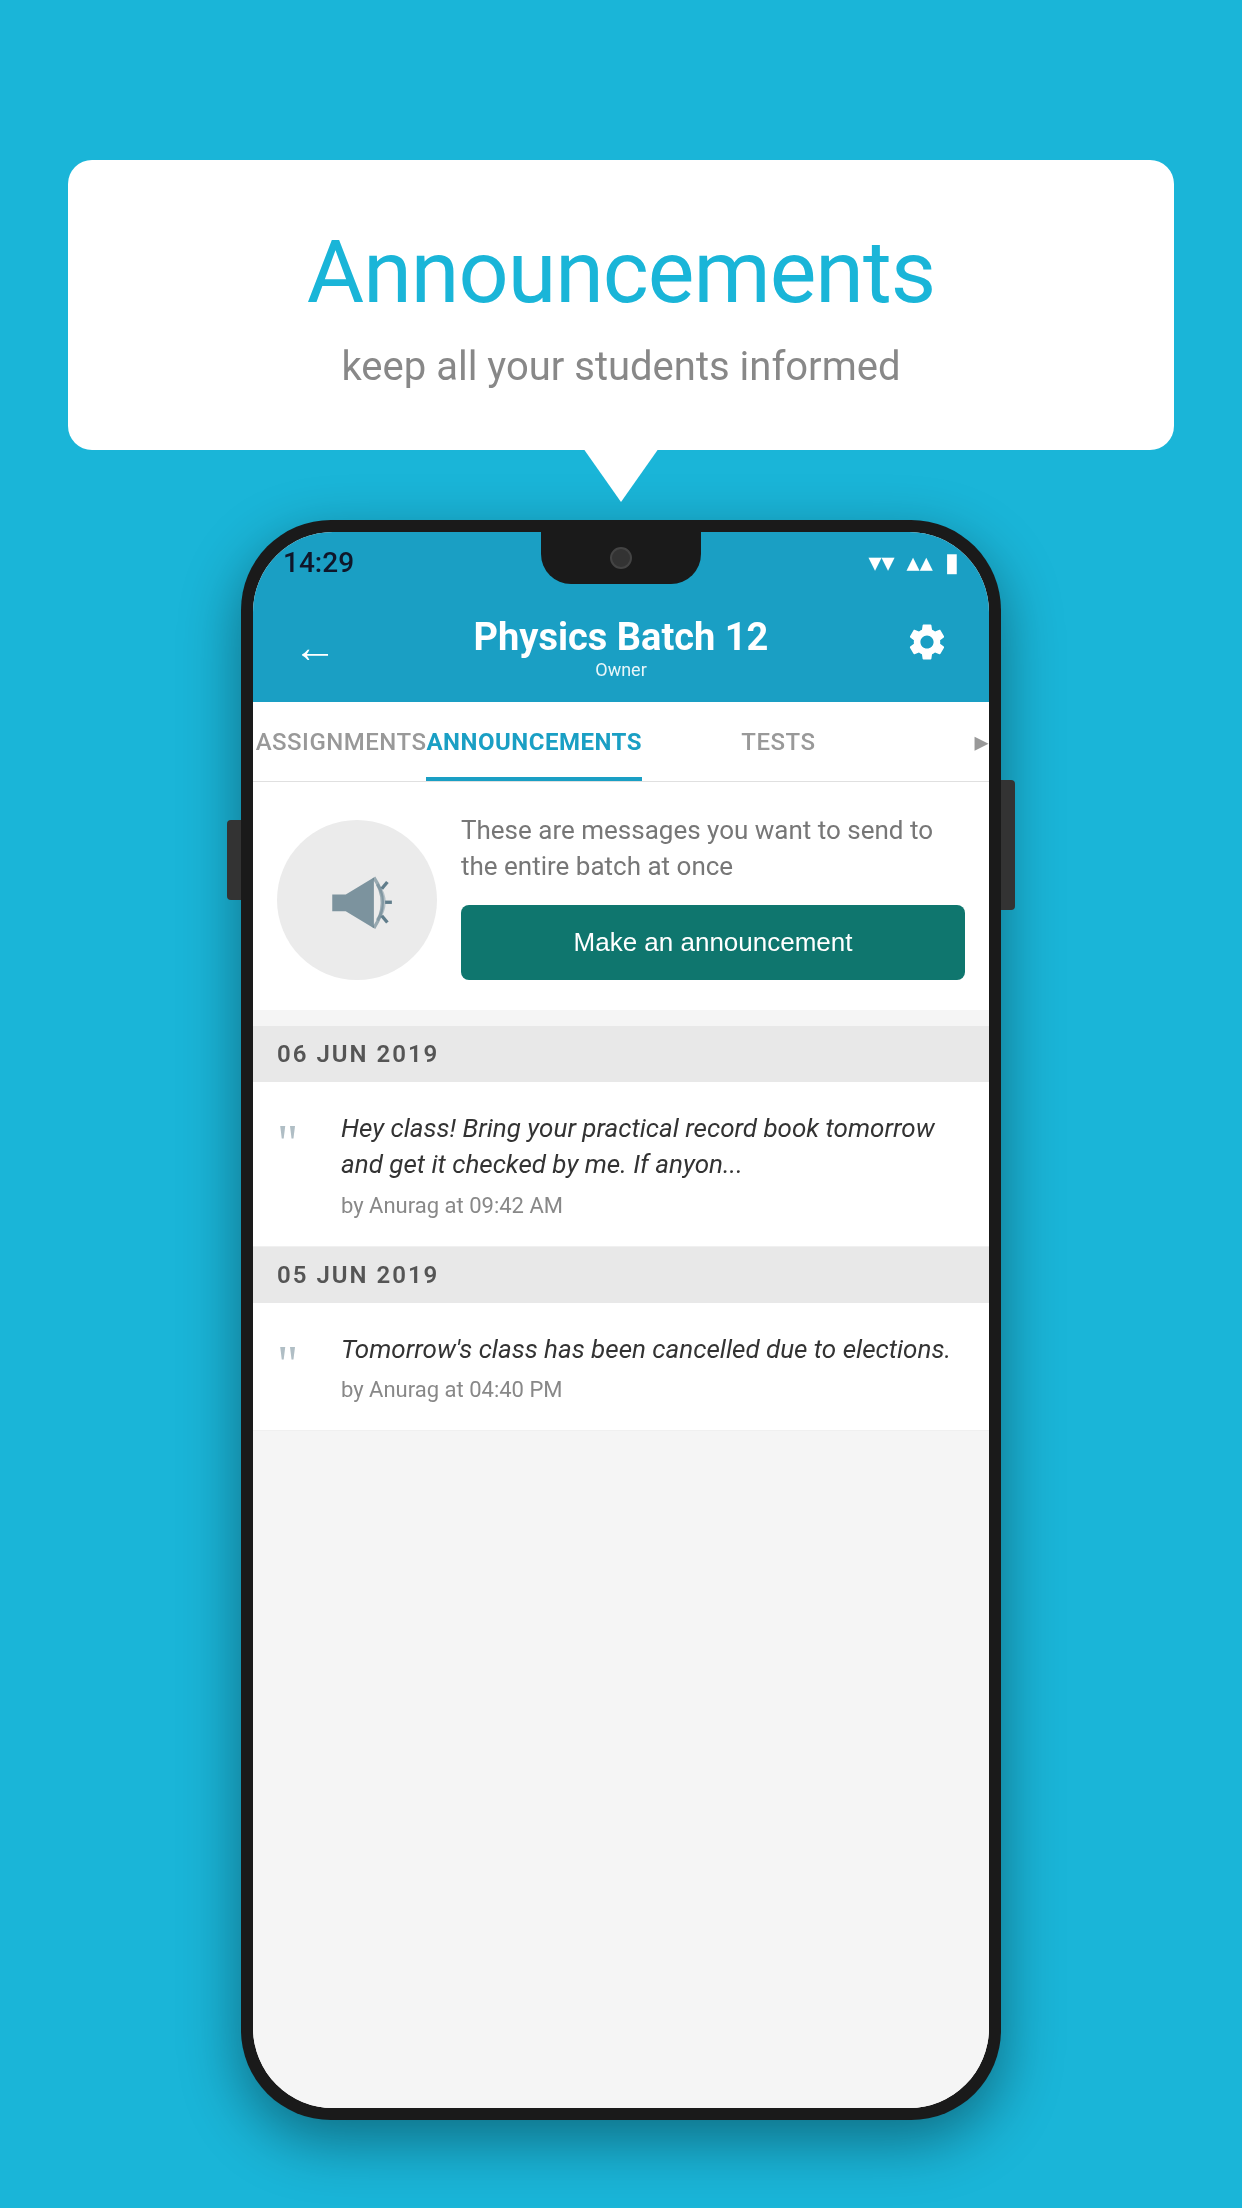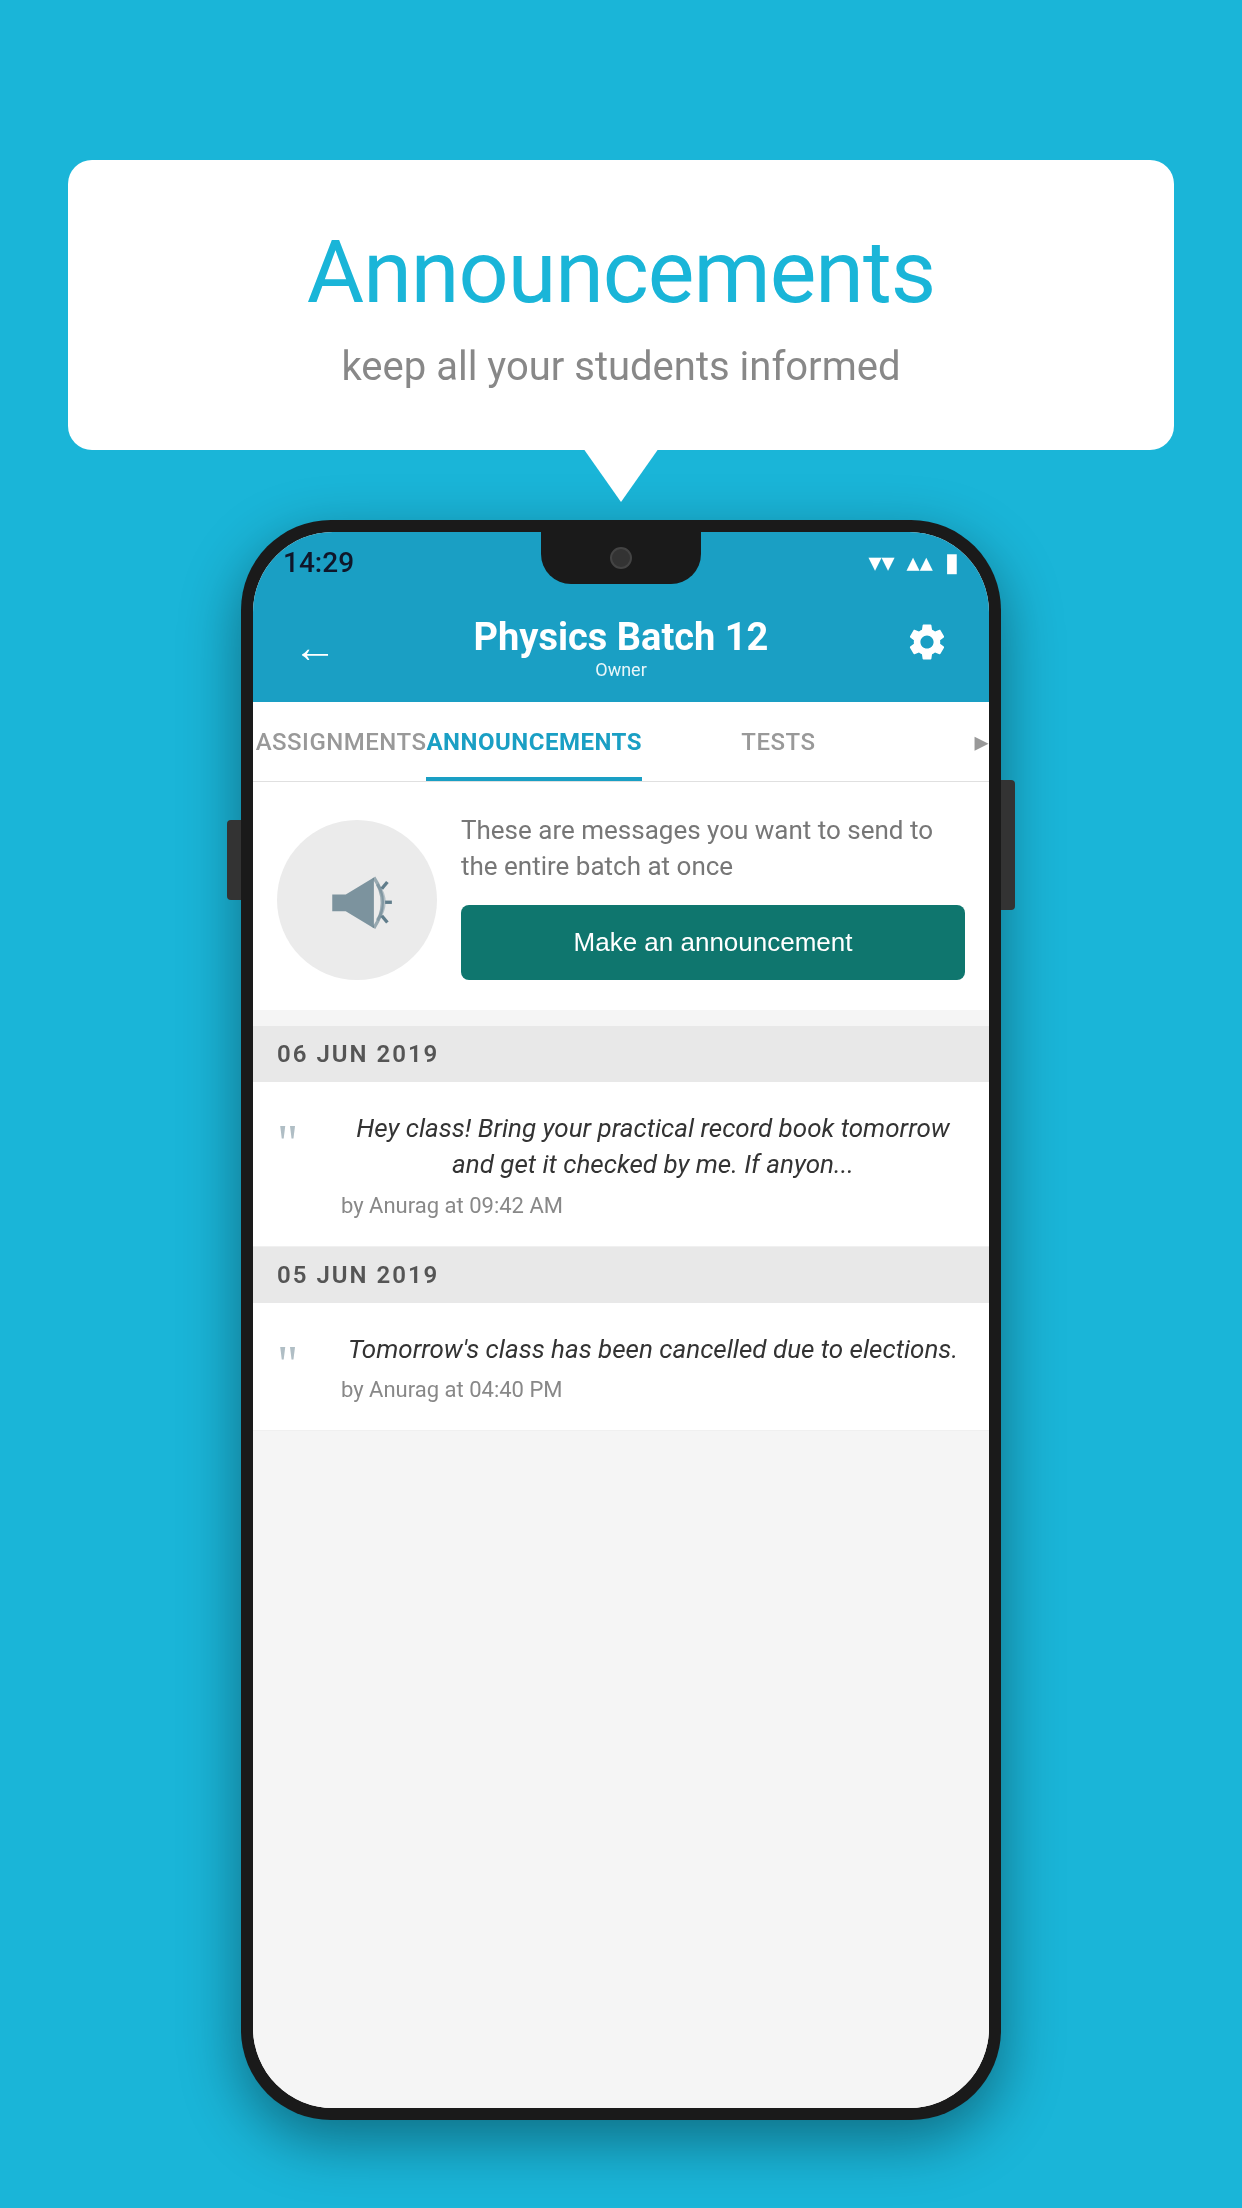--- a/index.html
+++ b/index.html
@@ -352,21 +352,20 @@
     .announcement-text-block {
       flex: 1;
     }
 
     .announcement-message {
       font-size: 26px;
       color: #333;
       font-style: italic;
       line-height: 1.4;
       margin-bottom: 10px;
-      text-align: center;
     }
 
     .announcement-by {
       font-size: 22px;
       color: #888;
     }
 
     .phone-content {
       position: absolute;
       top: 0;

